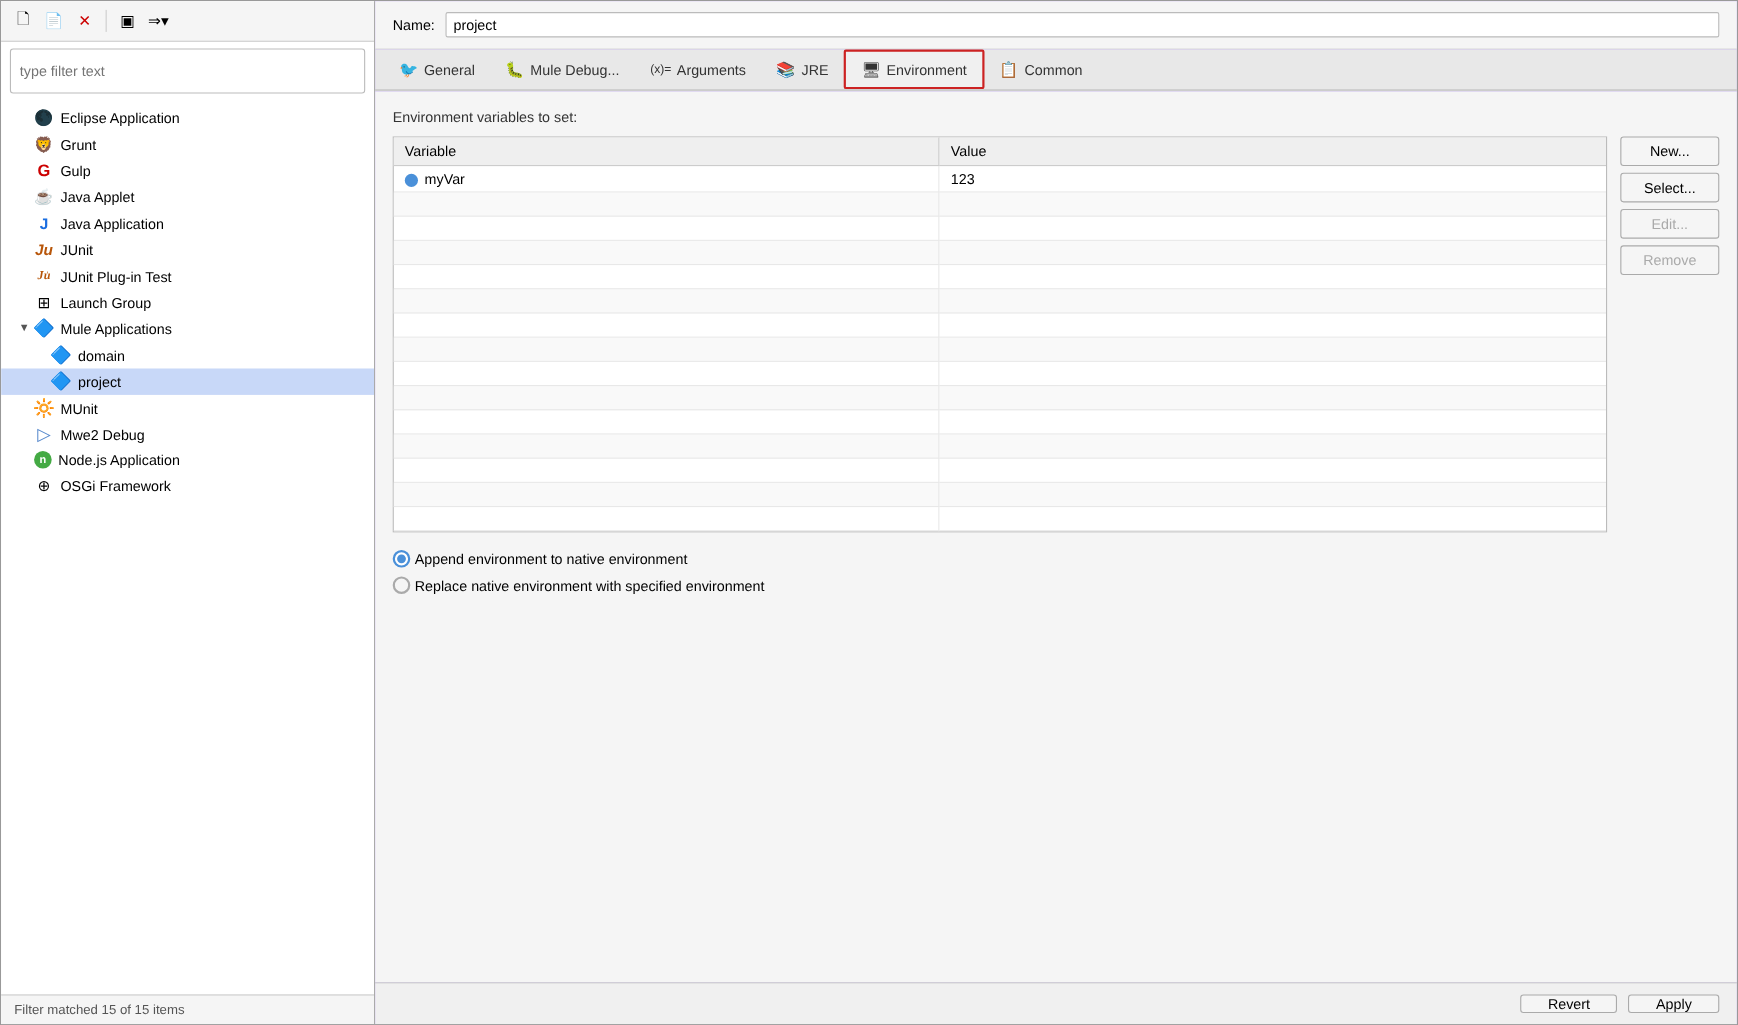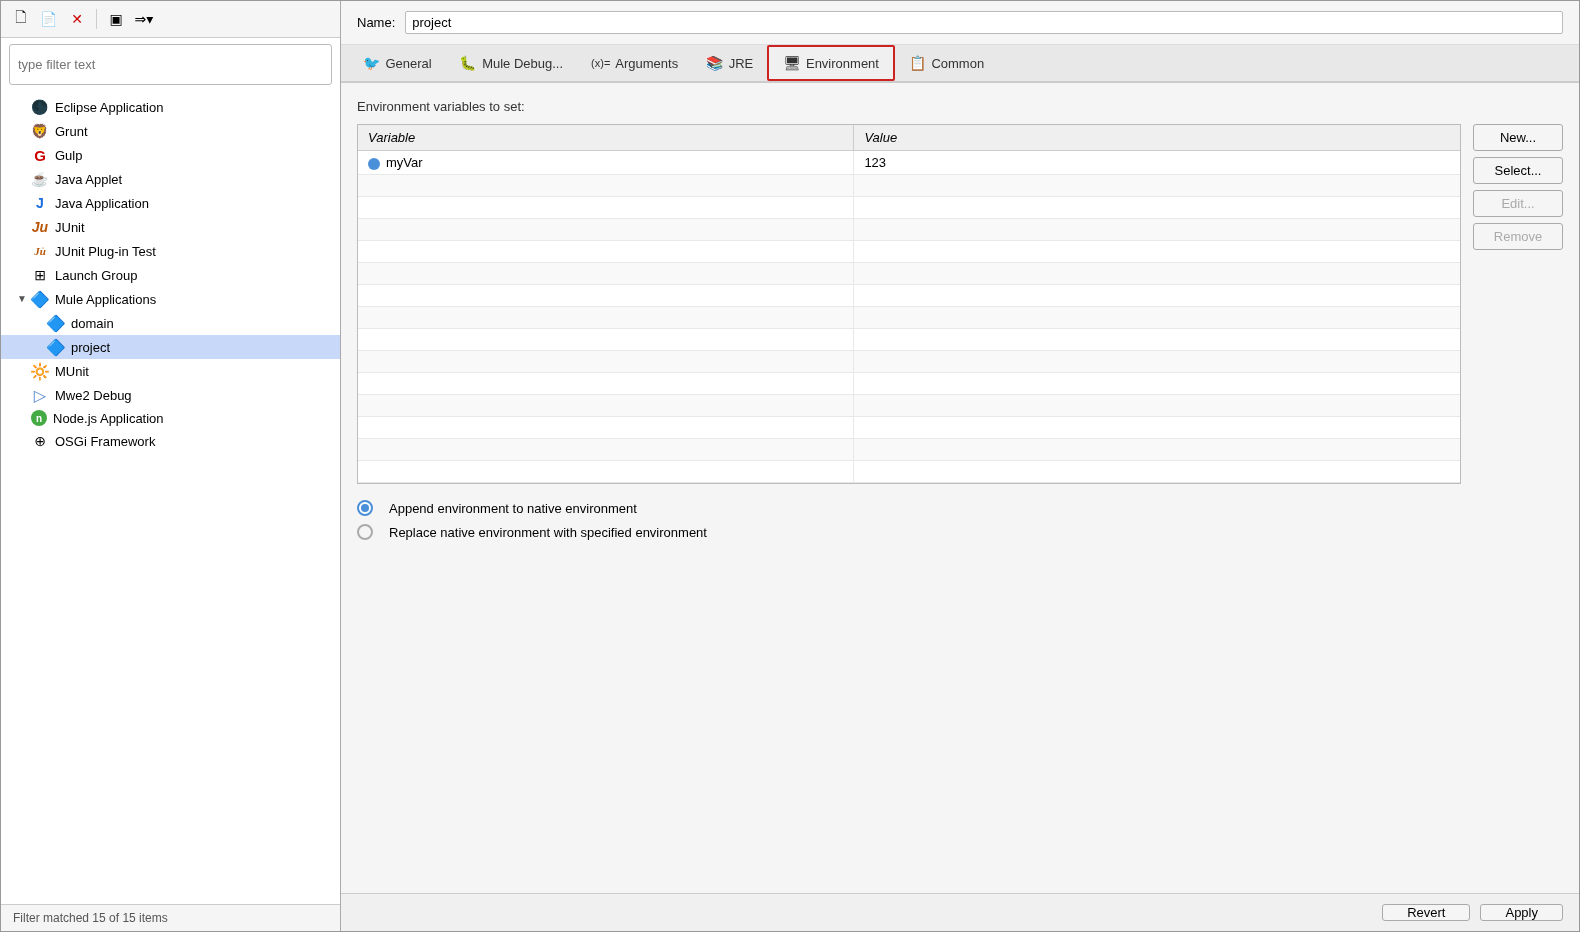--- a/index.html
+++ b/index.html
@@ -179,21 +179,20 @@
       border-collapse: collapse;
     }
     .env-table th {
       background: #efefef;
       border-bottom: 1px solid #ccc;
       text-align: left;
       padding: 5px 10px;
       font-weight: normal;
       font-size: 13px;
       border-right: 1px solid #ccc;
-      font-style: italic;
     }
     .env-table th:last-child { border-right: none; }
     .env-table td {
       padding: 4px 10px;
       border-bottom: 1px solid #e8e8e8;
       font-size: 13px;
       border-right: 1px solid #e8e8e8;
       vertical-align: middle;
     }
     .env-table td:last-child { border-right: none; }
@@ -233,21 +232,21 @@
 
     .radio-section {
       margin-top: 16px;
       display: flex;
       flex-direction: column;
       gap: 8px;
     }
     .radio-row {
       display: flex;
       align-items: center;
-      gap: 16px;
+      gap: 4px;
       cursor: pointer;
       font-size: 13px;
     }
     .radio-circle {
       width: 16px;
       height: 16px;
       border-radius: 50%;
       border: 2px solid #aaa;
       display: flex;
       align-items: center;

